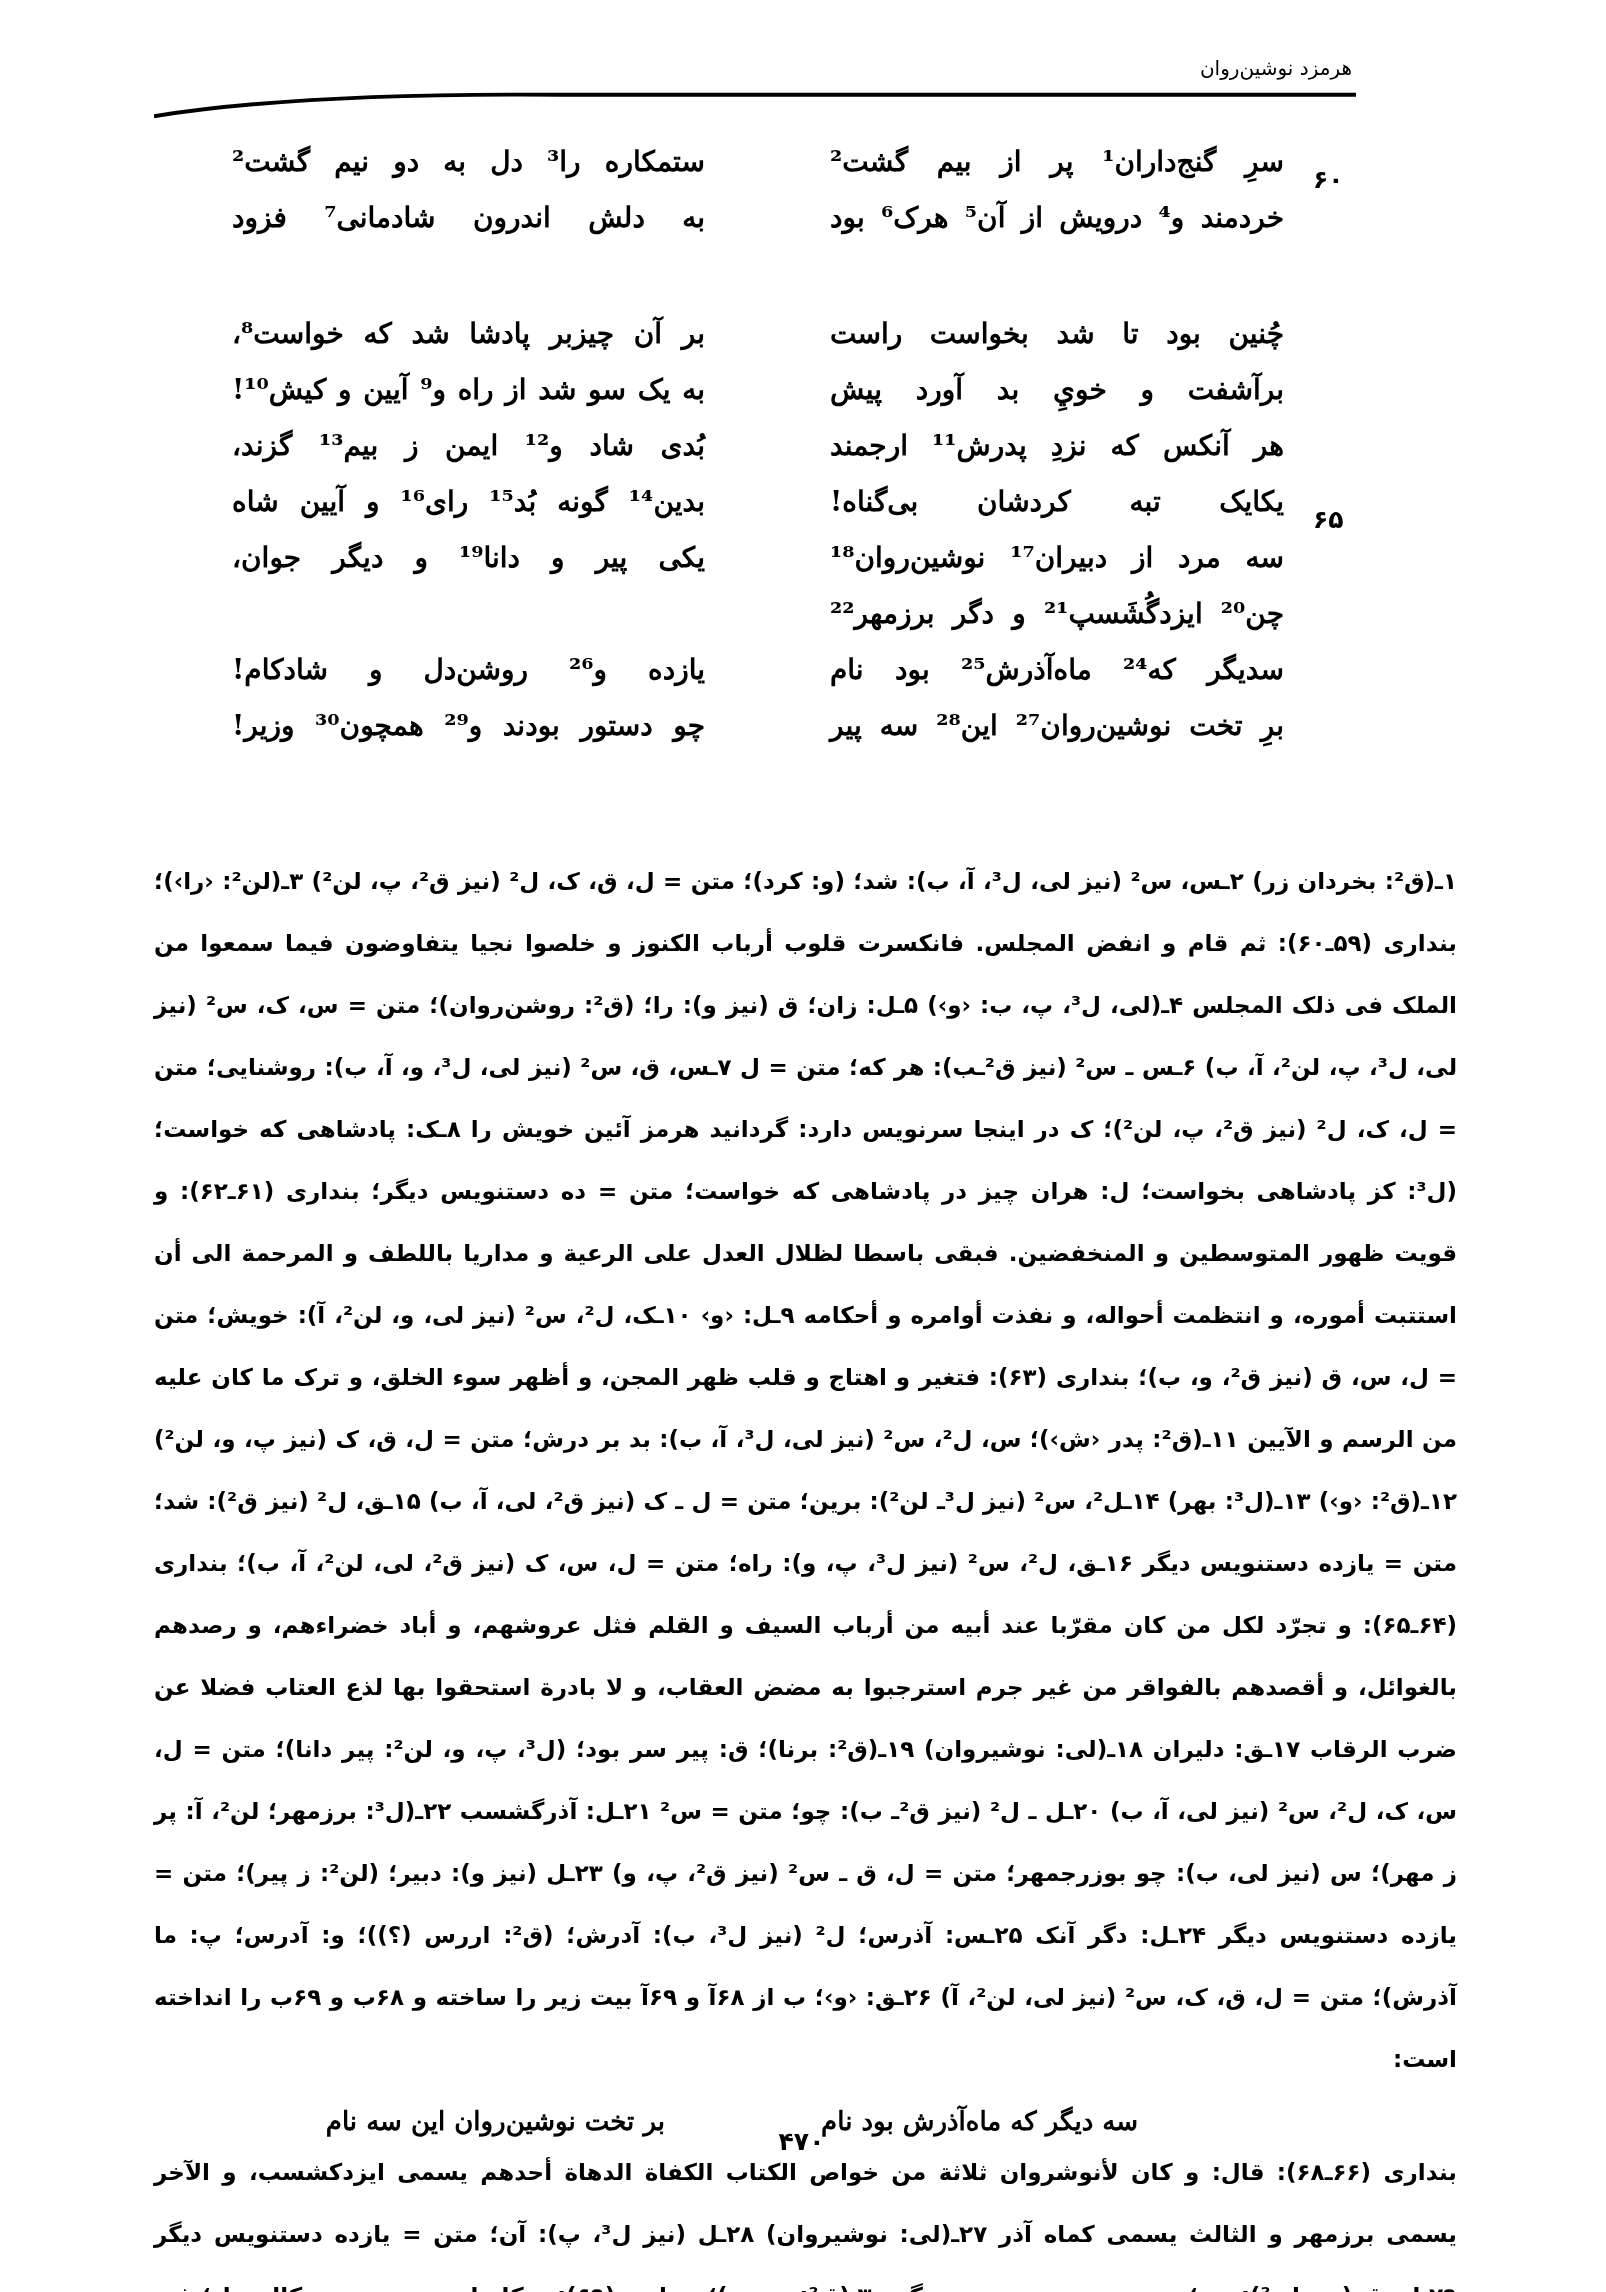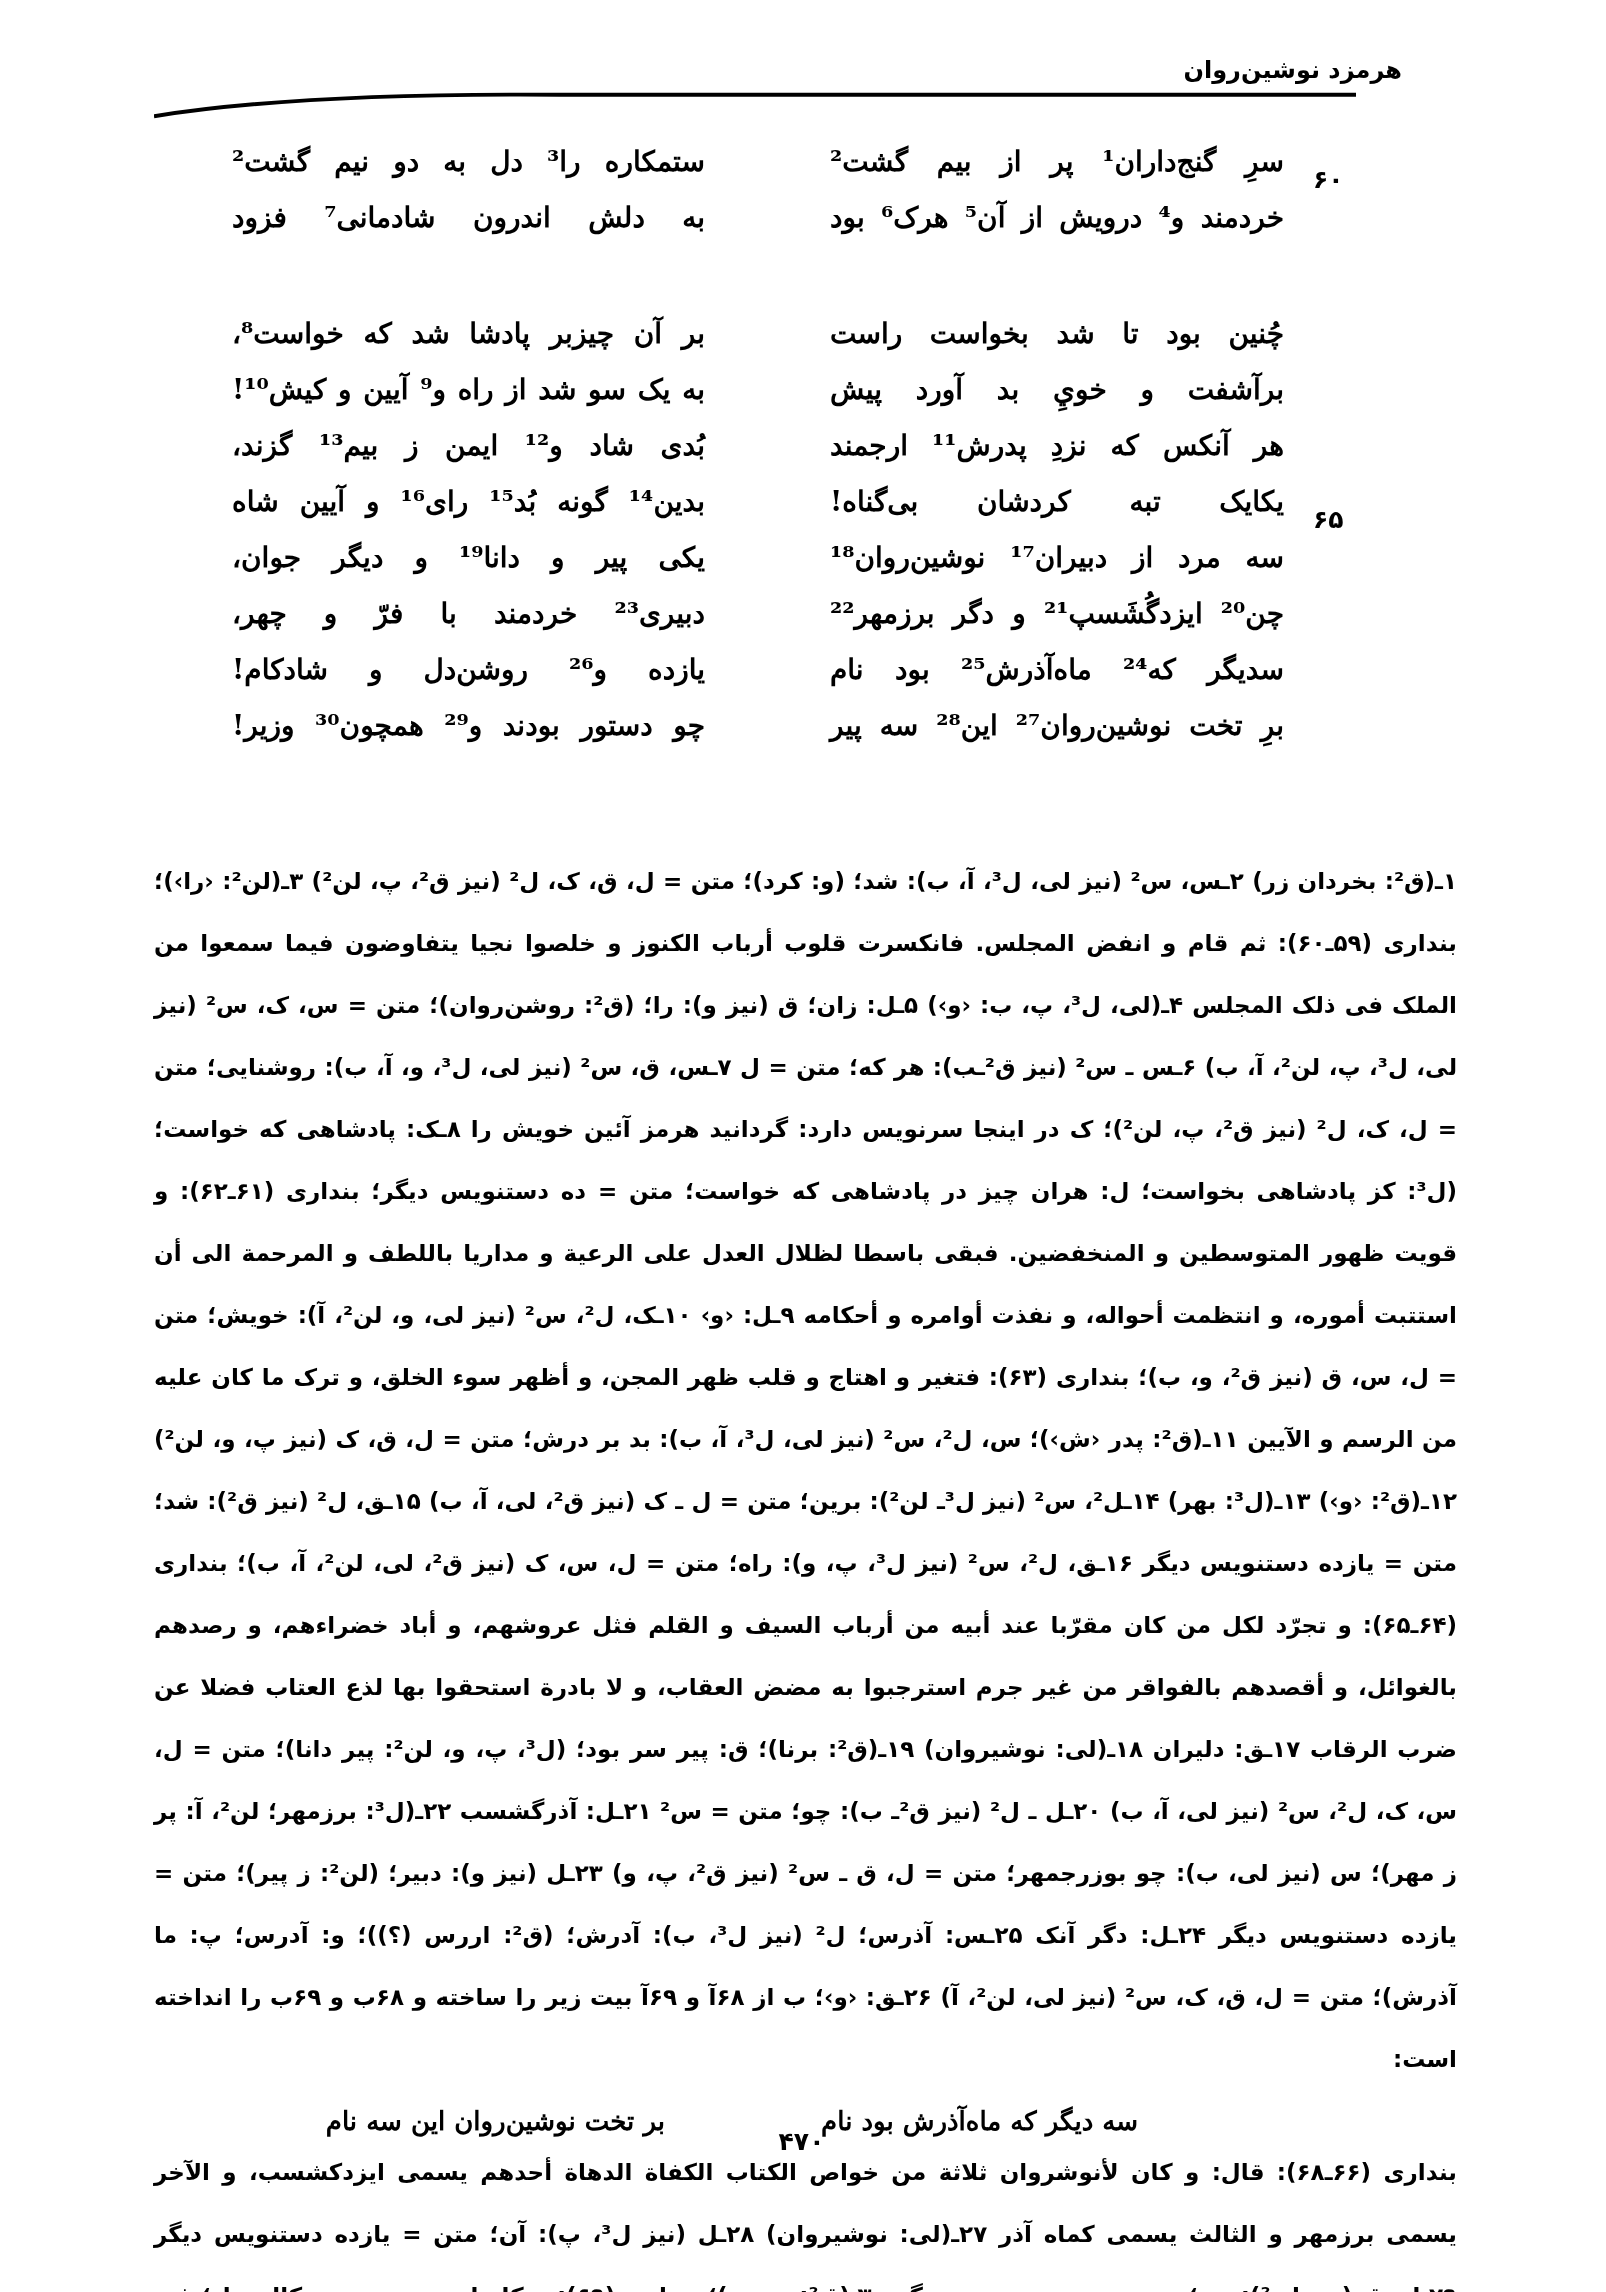--- a/index.html
+++ b/index.html
@@ -1,20 +1,20 @@
 <!DOCTYPE html>
 <html><head>
 <meta charset="utf-8">
 <style>
   html, body { margin: 0; padding: 0; background: #ffffff; }
   body { width: 1607px; height: 2292px; position: relative; overflow: hidden;
          font-family: "DejaVu Sans", sans-serif; color: #000; }
   .page { position: absolute; inset: 0; }
-  .running-head { position: absolute; top: 56px; left: 1180px; width: 222px; height: 39px;
-                  direction: rtl; text-align: right; font-weight: bold; font-size: 24px;
+  .running-head { position: absolute; top: 56px; left: 1130px; width: 222px; height: 39px;
+                  direction: rtl; text-align: right; font-weight: normal; font-size: 20px;
                   font-family: "DejaVu Sans", sans-serif; }
   .rule { position: absolute; left: 154px; top: 85px; width: 1202px; height: 39px; }
   .verses { position: absolute; top: 145px; left: 232px; width: 1120px; direction: rtl; }
   .couplet { position: relative; height: 56px; }
   .couplet.gap-after { margin-bottom: 60px; }
   .num { position: absolute; right: 0; top: 20px; width: 39px; text-align: left;
          font-weight: bold; font-size: 25px; font-family: "DejaVu Sans", sans-serif; }
   .hem { position: absolute; top: 0; font-size: 28px; font-weight: bold; white-space: nowrap;
          font-family: "DejaVu Serif", serif; text-align: justify; text-align-last: justify; }
   .hem.r { right: 68px; width: 454px; margin-left: 36px; }
@@ -72,21 +72,20 @@
       <span class="hem l">بدین¹⁴ گونه بُد¹⁵ رای¹⁶ و آیین شاه</span>
     </div>
     <div class="couplet">
       <span class="num"></span>
       <span class="hem r">سه مرد از دبیران¹⁷ نوشین‌روان¹⁸</span>
       <span class="hem l">یکی پیر و دانا¹⁹ و دیگر جوان،</span>
     </div>
     <div class="couplet">
       <span class="num"></span>
       <span class="hem r">چن²⁰ ایزدگُشَسپ²¹ و دگر برزمهر²²</span>
-      <span class="hem l">دبیری²³ خردمند با فرّ و چهر،</span>
     </div>
     <div class="couplet">
       <span class="num"></span>
       <span class="hem r">سدیگر که²⁴ ماه‌آذرش²⁵ بود نام</span>
       <span class="hem l">یازده و²⁶ روشن‌دل و شادکام!</span>
     </div>
     <div class="couplet">
       <span class="num"></span>
       <span class="hem r">برِ تخت نوشین‌روان²⁷ این²⁸ سه پیر</span>
       <span class="hem l">چو دستور بودند و²⁹ همچون³⁰ وزیر!</span>

